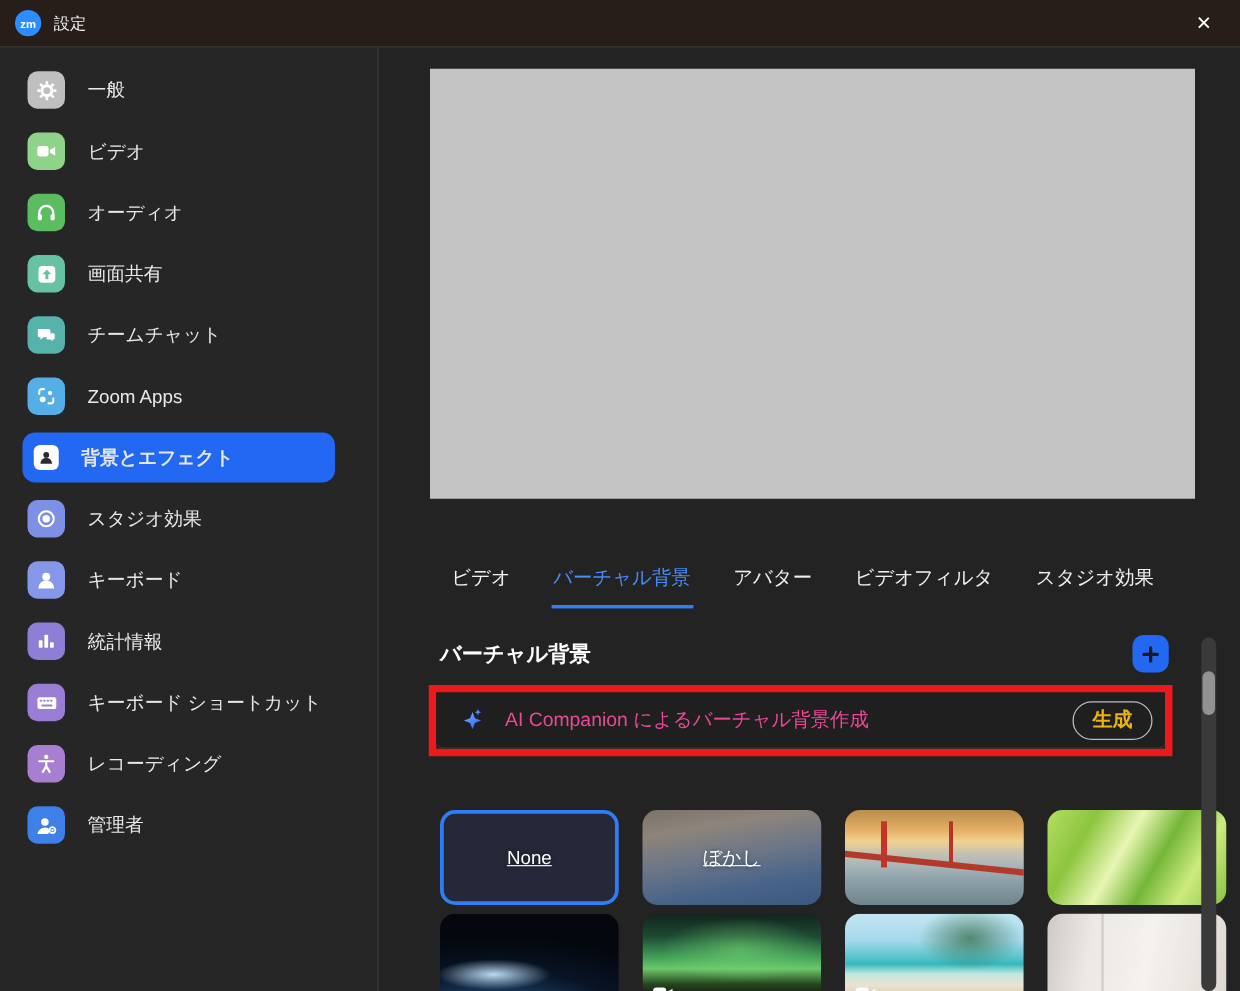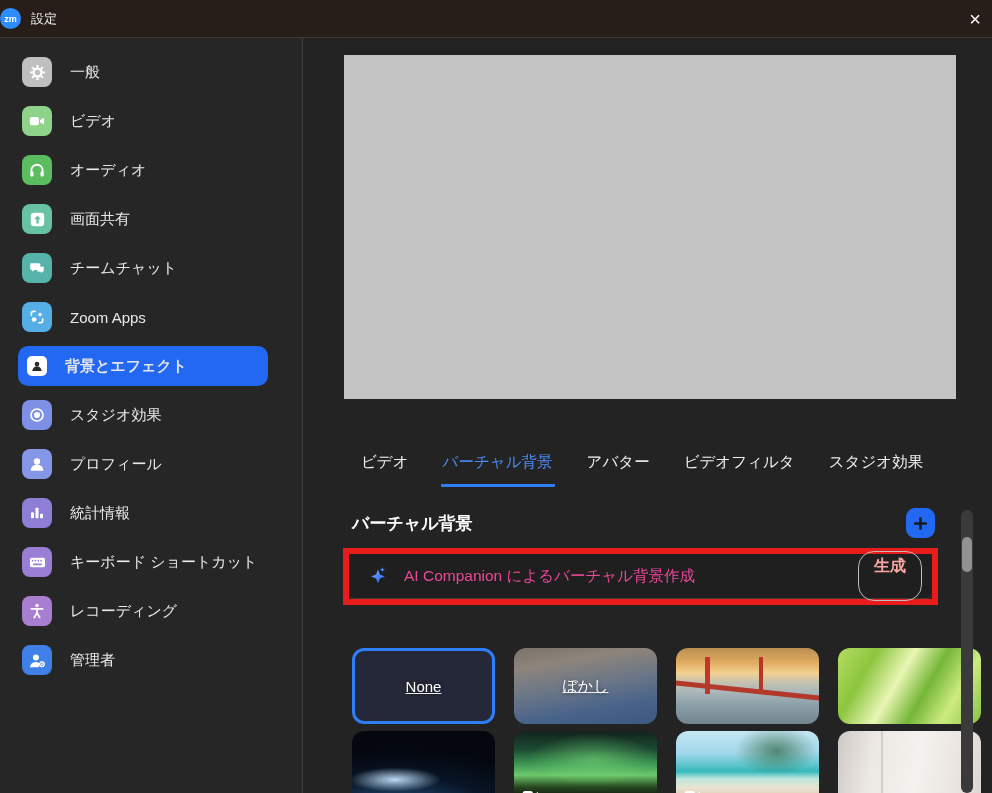--- a/index.html
+++ b/index.html
@@ -6,21 +6,21 @@
   html,body { width:992px; height:793px; overflow:hidden; }
   body {
     background:#232323;
     font-family:"Liberation Sans","DejaVu Sans",sans-serif;
     color:#ececec; position:relative;
   }
   
   .titlebar {
     position:absolute; left:0; top:0; width:992px; height:38px;
     background:#271e1a; border-bottom:1px solid #3a3a3a;
-    display:flex; align-items:center; padding:0 0; z-index:5;
+    display:flex; align-items:center; padding:0 12px; z-index:5;
   }
   .logo {
     width:21px; height:21px; border-radius:50%; background:#2d8cff;
     display:flex; align-items:center; justify-content:center;
     font-size:9px; font-weight:bold; color:#fff; flex:0 0 auto;
   }
   .win-title { margin-left:10px; font-size:13px; color:#f2f2f2; }
   .close-btn {
     margin-left:auto; width:34px; height:30px; display:flex;
     align-items:center; justify-content:center; color:#fff;
@@ -61,22 +61,22 @@
     position:absolute; left:40px; top:510px; width:595px; height:57px;
     border:6px solid var(--annotation,#ea1b1b);
   }
   .ai-row {
     width:100%; height:100%; background:#1f1f1f;
     border-bottom:1px solid #3c3c3c; border-radius:0 0 6px 6px;
     display:flex; align-items:center; padding:0 10px 0 18px;
   }
   .ai-label { margin-left:15px; font-size:15.5px; color:#ec4899; white-space:nowrap; }
   .gen-btn {
-    margin-left:auto; padding:4px 15px 23px; border:1.5px solid #bdbdbd;
-    border-radius:16px; background:transparent; color:#fca5a5;
+    margin-left:auto; padding:4px 15px 4px; border:1.5px solid #bdbdbd;
+    border-radius:16px; background:transparent; color:#eab308;
     font-size:16px; font-weight:bold; font-family:inherit;
   }
   
   .grid {
     position:absolute; left:49px; top:610px;
     display:grid; grid-template-columns:repeat(4,143px);
     grid-auto-rows:76px; gap:7px 19px;text-decoration:underline;
   }
   .tile {
     border-radius:12px; position:relative; overflow:hidden;
@@ -204,21 +204,21 @@
       </span>
       <span class="side-label">スタジオ効果</span>
     </div>
     <div class="side-item">
       <span class="side-icon" style="background: rgb(134, 151, 234);">
         <svg width="18" height="18" viewBox="0 0 24 24">
           <circle cx="12" cy="8.5" r="4.2" fill="#fff"></circle>
           <path d="M3.5 21a8.5 8.5 0 0 1 17 0z" fill="#fff"></path>
         </svg>
       </span>
-      <span class="side-label">プロフィール</span>
+      <span class="side-label">キーボード</span>
     </div>
     <div class="side-item">
       <span class="side-icon" style="background: rgb(142, 126, 214);">
         <svg width="18" height="18" viewBox="0 0 24 24" fill="#fff">
           <rect x="4" y="11" width="4" height="8" rx="1"></rect>
           <rect x="10" y="5" width="4" height="14" rx="1"></rect>
           <rect x="16" y="13" width="4" height="6" rx="1"></rect>
         </svg>
       </span>
       <span class="side-label">統計情報</span>

